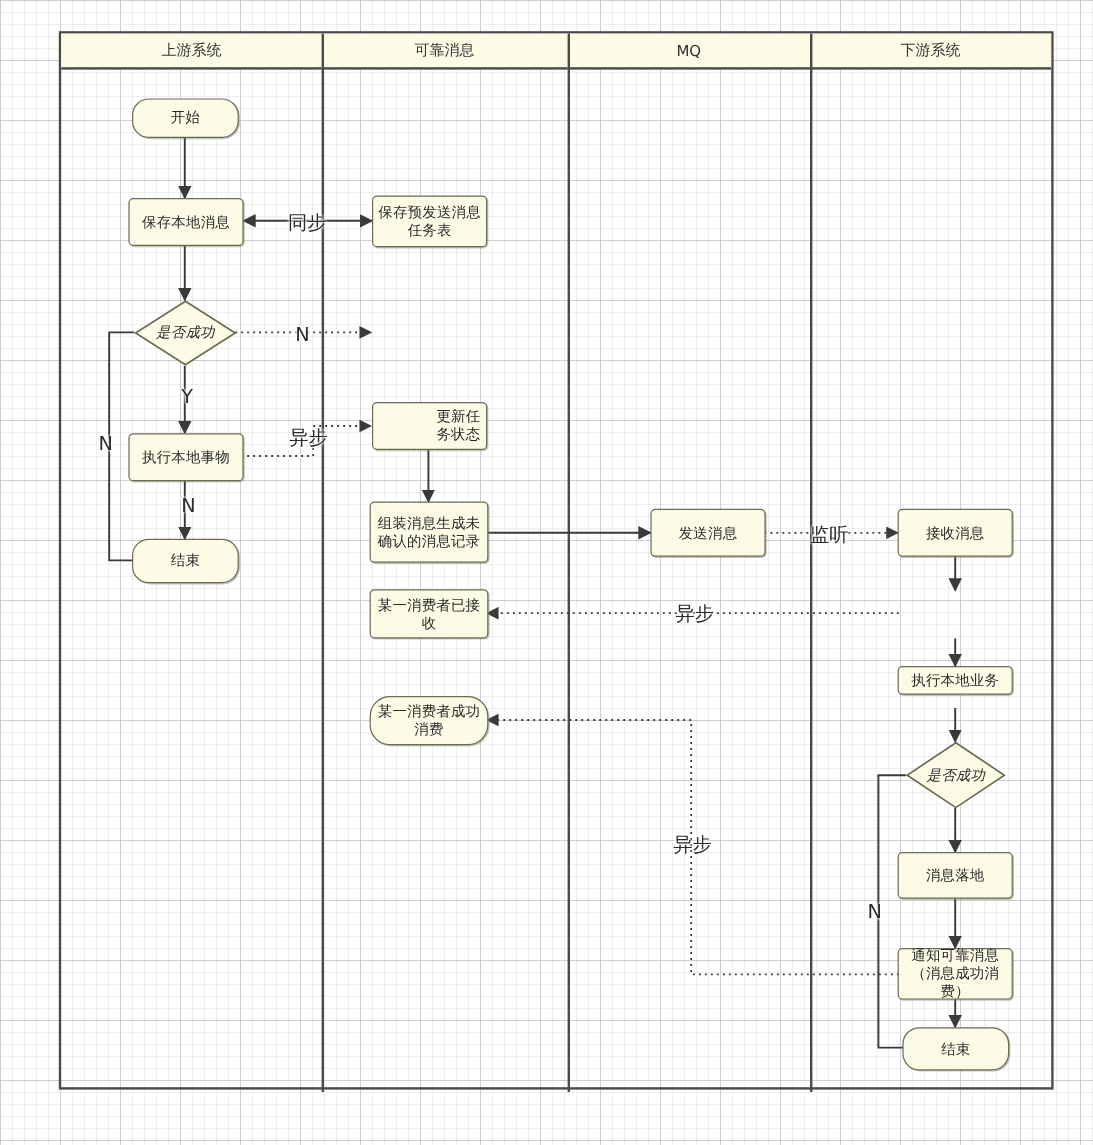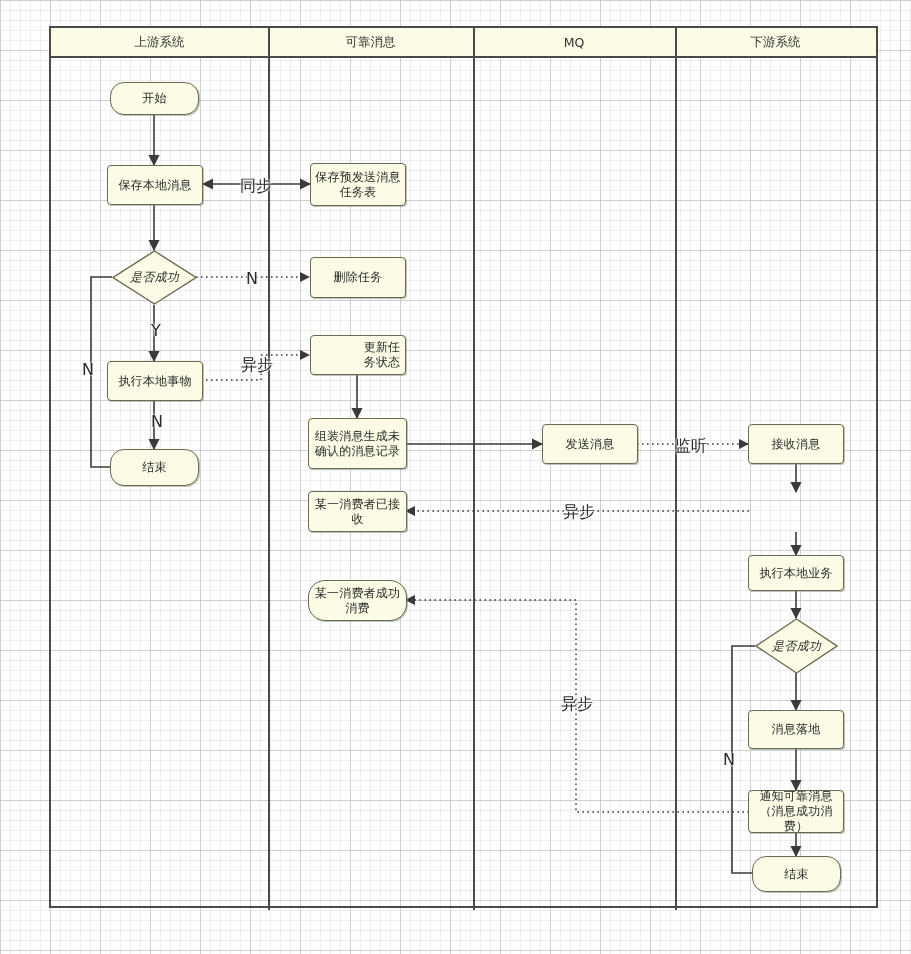--- a/index.html
+++ b/index.html
@@ -203,23 +203,20 @@
   </div>
 
   <div class="node terminal" style="left:110px; top:449px; width:89px; height:37px;">
     <span>结束</span>
   </div>
 
   <div class="node" style="left:310px; top:163px; width:96px; height:43px;">
     <span>保存预发送消息任务表</span>
   </div>
 
-  <div class="node" style="left:310px; top:257px; width:96px; height:41px;">
-    <span>删除任务</span>
-  </div>
 
   <div class="node" style="left:310px; top:335px; width:96px; height:40px;padding-left:48px;">
     <span>更新任务状态</span>
   </div>
 
   <div class="node" style="left:308px; top:418px; width:99px; height:51px;">
     <span>组装消息生成未确认的消息记录</span>
   </div>
 
   <div class="node" style="left:308px; top:491px; width:99px; height:41px;">
@@ -232,21 +229,21 @@
 
   <div class="node" style="left:542px; top:424px; width:96px; height:40px;">
     <span>发送消息</span>
   </div>
 
   <div class="node" style="left:748px; top:424px; width:96px; height:40px;">
     <span>接收消息</span>
   </div>
 
 
-  <div class="node" style="left:748px; top:555px; width:96px; height:36px;">
+  <div class="node" style="left:748px; top:555px; width:96px; height:24px;">
     <span>执行本地业务</span>
   </div>
 
   <div class="node decision" style="left:755px; top:618px; width:83px; height:56px;">
     <svg class="decision-shape" viewBox="0 0 83 56" preserveAspectRatio="none">
       <polygon points="41.5,1 82,28 41.5,55 1,28" fill="#fbfbe6" stroke="#6b6b52" stroke-width="1.4"></polygon>
     </svg>
     <span class="decision-label">是否成功</span>
   </div>
 

